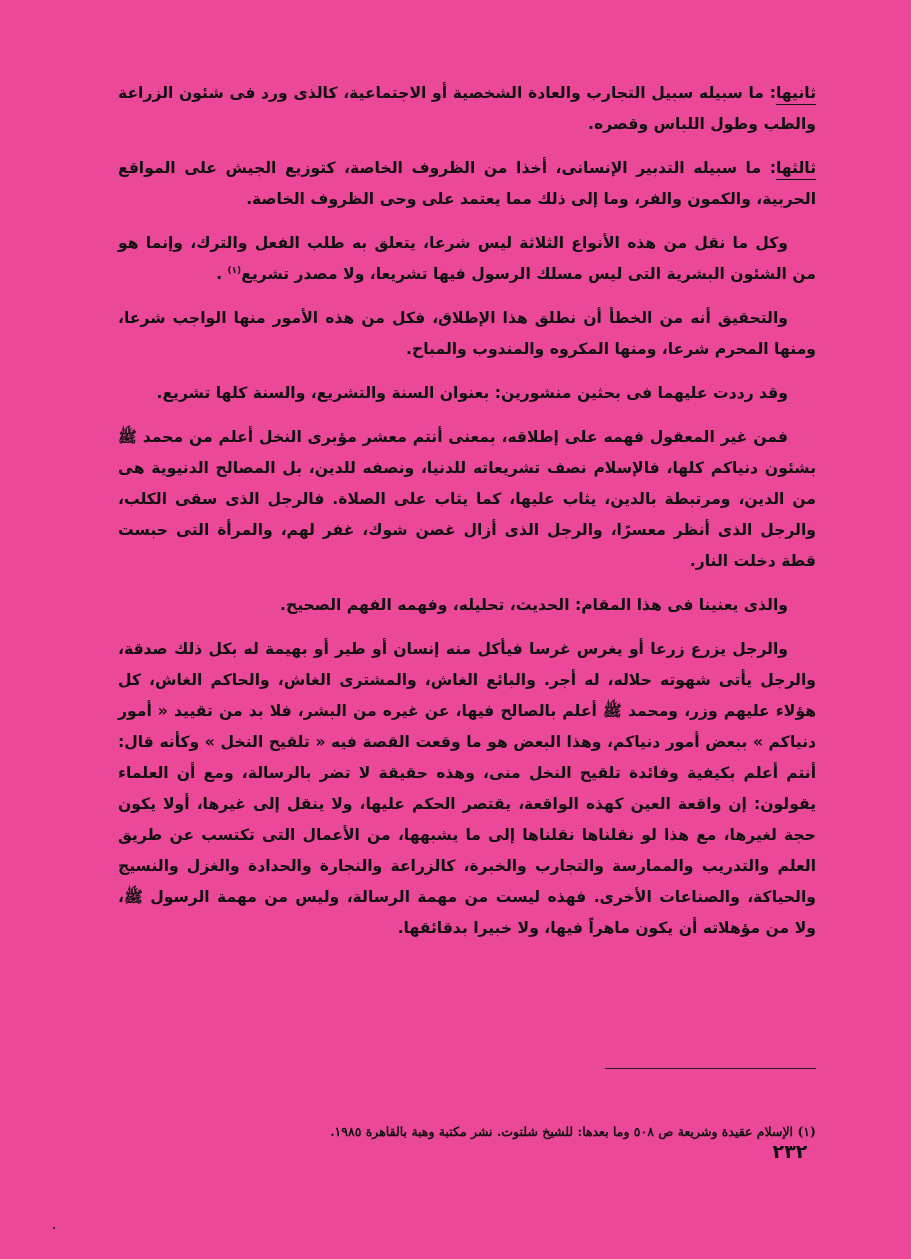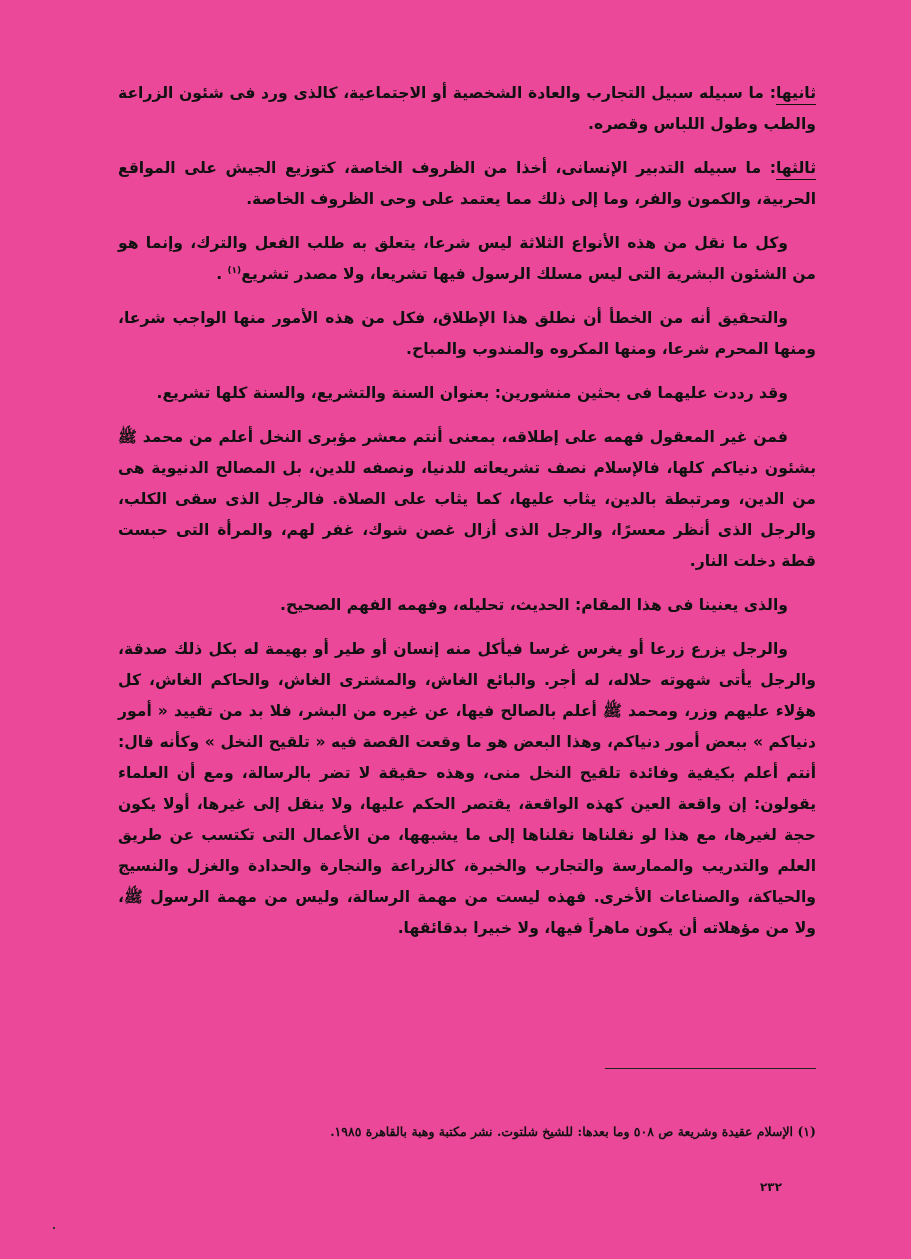--- a/index.html
+++ b/index.html
@@ -69,27 +69,27 @@
       line-height: 20px;
       font-weight: bold;
       margin-top: 48px;
     }
     .footnote {
       margin: 0;
       white-space: nowrap;
     }
     .page-number {
       position: absolute;
-      top: 1180px;
+      top: 1140px;
       left: 760px;
       width: 60px;
       direction: rtl;
-      text-align: left;
+      text-align: center;
       font-family: "DejaVu Sans", sans-serif;
-      font-size: 12px;
+      font-size: 19px;
       font-weight: bold;
     }
     .speck {
       position: absolute;
       left: 53px;
       top: 1227px;
       width: 2px;
       height: 2px;
       background: #333;
     }

